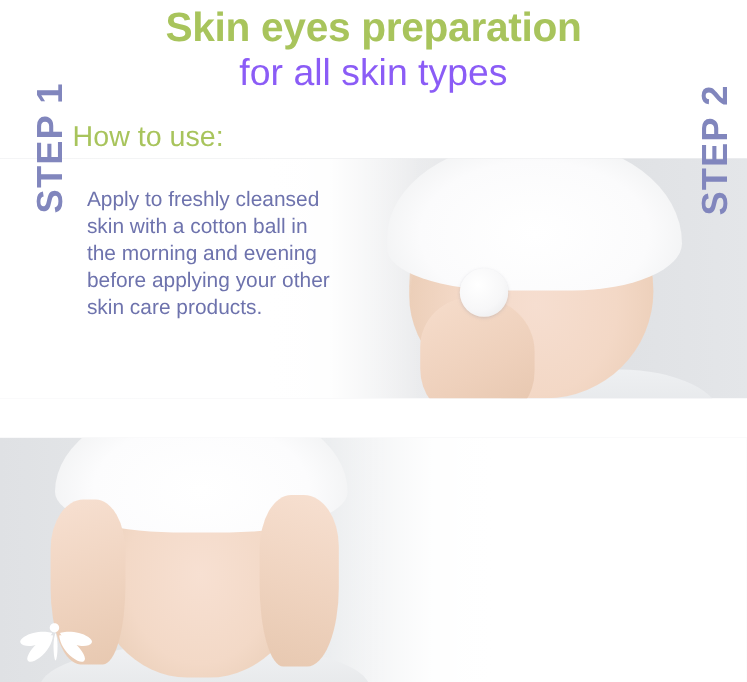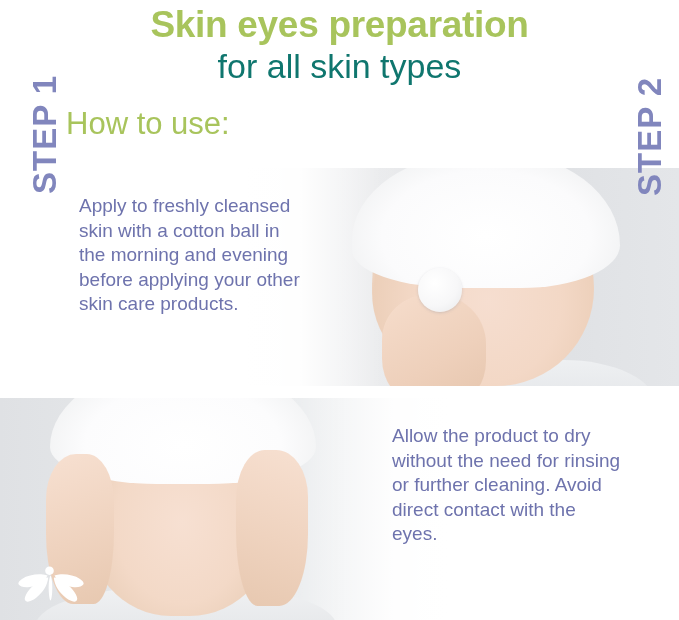--- a/index.html
+++ b/index.html
@@ -26,43 +26,43 @@
     font-size: 37px;
     font-weight: bold;
     color: #a8c45c;
     letter-spacing: -0.3px;
     line-height: 42px;
     white-space: nowrap;
   }
   .title-line2 {
     font-size: 34px;
     font-weight: normal;
-    color: #0f766e;
+    color: #8b5cf6;
     line-height: 40px;
     white-space: nowrap;
   }
 
   .howto {
     margin-top: 22px;
     padding-left: 66px;
-    font-size: 31px;
+    font-size: 26px;
     color: #a8c45c;
     font-weight: normal;
     line-height: 32px;
   }
 
   
   .panel {
     position: absolute;
     left: 0;
     width: 679px;
     overflow: hidden;
     background: #e3e5e8;
   }
-  #panel-step1 { top: 168px;  height: 218px; }
+  #panel-step1 { top: 144px;  height: 218px; }
   #panel-step2 { top: 398px;  height: 222px; }
 
   
   .photo {
     position: absolute;
     top: 0;
     height: 100%;
     width: 100%;
   }
 
@@ -228,21 +228,20 @@
 <div class="step-label" id="step1-label">STEP 1</div>
 
 <div class="panel" id="panel-step2">
   <div class="photo photo-2">
     <div class="shoulder-2"></div>
     <div class="head-2"></div>
     <div class="towel-2"></div>
     <div class="hand-2a"></div>
     <div class="hand-2b"></div>
   </div>
-  <div class="step-text" id="step2-text">Allow the product to dry without the need for rinsing or further cleaning. Avoid direct contact with the eyes.</div>
 </div>
 <div class="step-label" id="step2-label">STEP 2</div>
 
 <svg class="logo" viewBox="0 0 66 54">
   <g fill="#ffffff">
     <path d="M31.5 10.5c2.4 0 4.3 1.9 4.3 4.2 0 2.3-1.9 4.2-4.3 4.2s-4.3-1.9-4.3-4.2c0-2.3 1.9-4.2 4.3-4.2z"></path>
     <path d="M29.5 19.5c-3.5 6.5-9.5 10.5-18 11.5-5.5.7-9.5-.5-10.8-2.5-1-1.6.3-3.6 3.3-5.6 5.5-3.7 14.5-5.2 21-4.4 2 .2 3.6.5 4.5 1z"></path>
     <path d="M36.5 19.5c3.5 6.5 9.5 10.5 18 11.5 5.5.7 9.5-.5 10.8-2.5 1-1.6-.3-3.6-3.3-5.6-5.5-3.7-14.5-5.2-21-4.4-2 .2-3.6.5-4.5 1z"></path>
     <path d="M30.2 21.8c-.8 7.5-5 14.5-12 20-4.5 3.5-8.5 4.6-10.4 3.3-1.6-1.1-1.3-3.5.3-6.6 3-5.9 10.3-12.6 16.6-15.8 1.9-1 3.6-1.5 5.5-.9z"></path>
     <path d="M35.8 21.8c.8 7.5 5 14.5 12 20 4.5 3.5 8.5 4.6 10.4 3.3 1.6-1.1 1.3-3.5-.3-6.6-3-5.9-10.3-12.6-16.6-15.8-1.9-1-3.6-1.5-5.5-.9z"></path>

